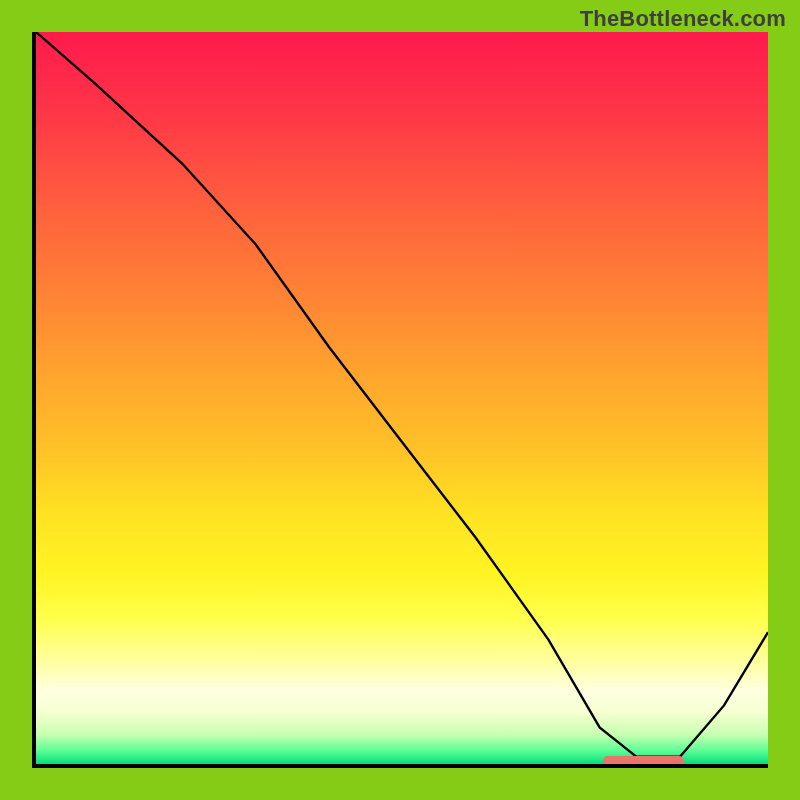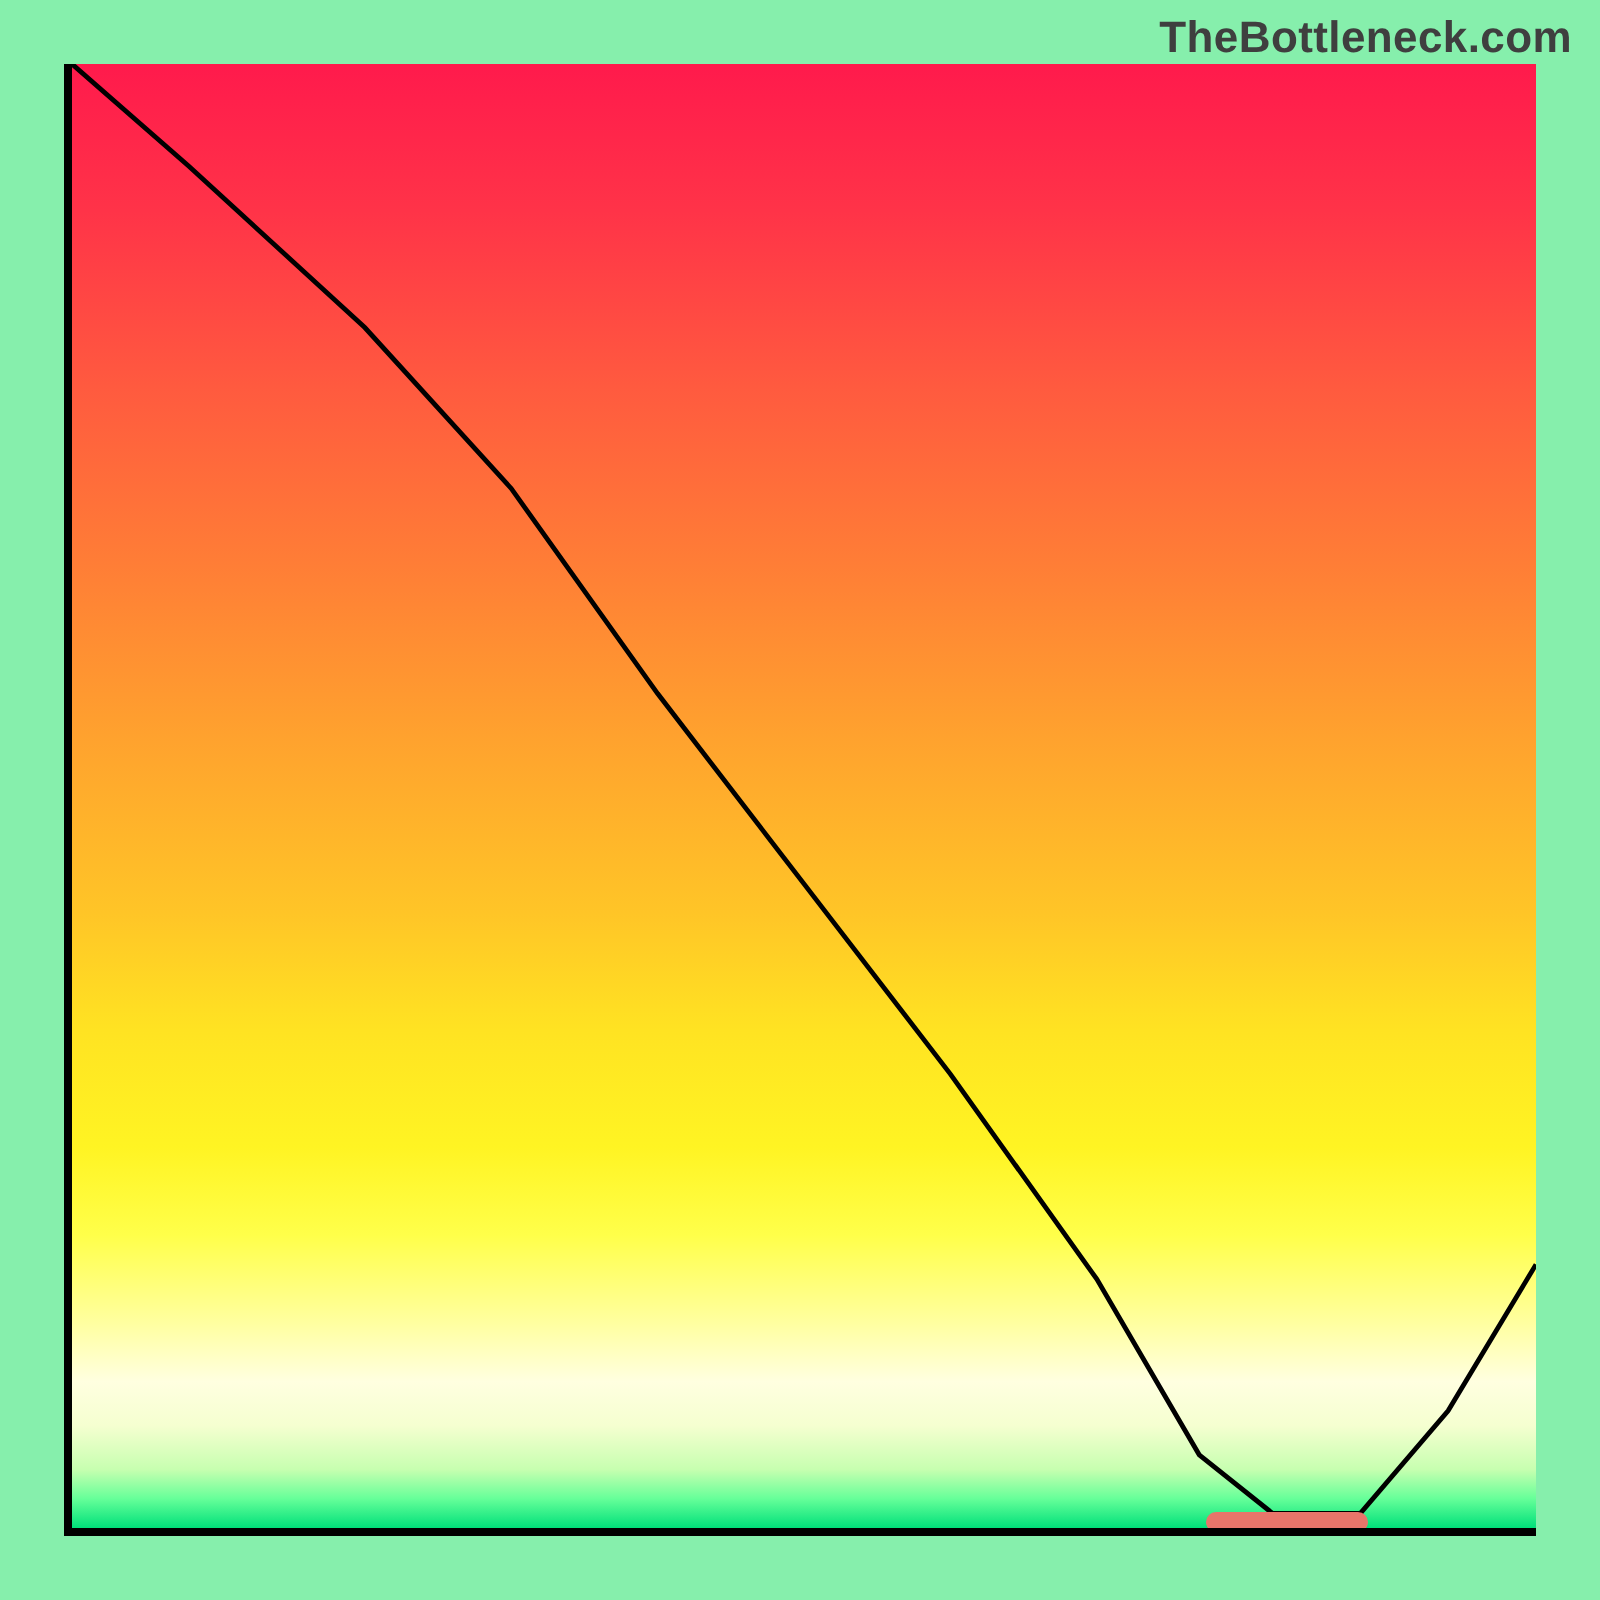--- a/index.html
+++ b/index.html
@@ -8,21 +8,21 @@
     width: 800px;
     height: 800px;
     background: #000;
     font-family: Arial, Helvetica, sans-serif;
     overflow: hidden;
   }
   .frame {
     position: relative;
     width: 800px;
     height: 800px;
-    background: #86efac;
+    background: #84cc16;
   }
   .attribution {
     position: absolute;
     top: 6px;
     right: 14px;
     color: #3f3f3f;
     font-size: 22px;
     font-weight: 600;
     letter-spacing: 0.2px;
     user-select: none;

